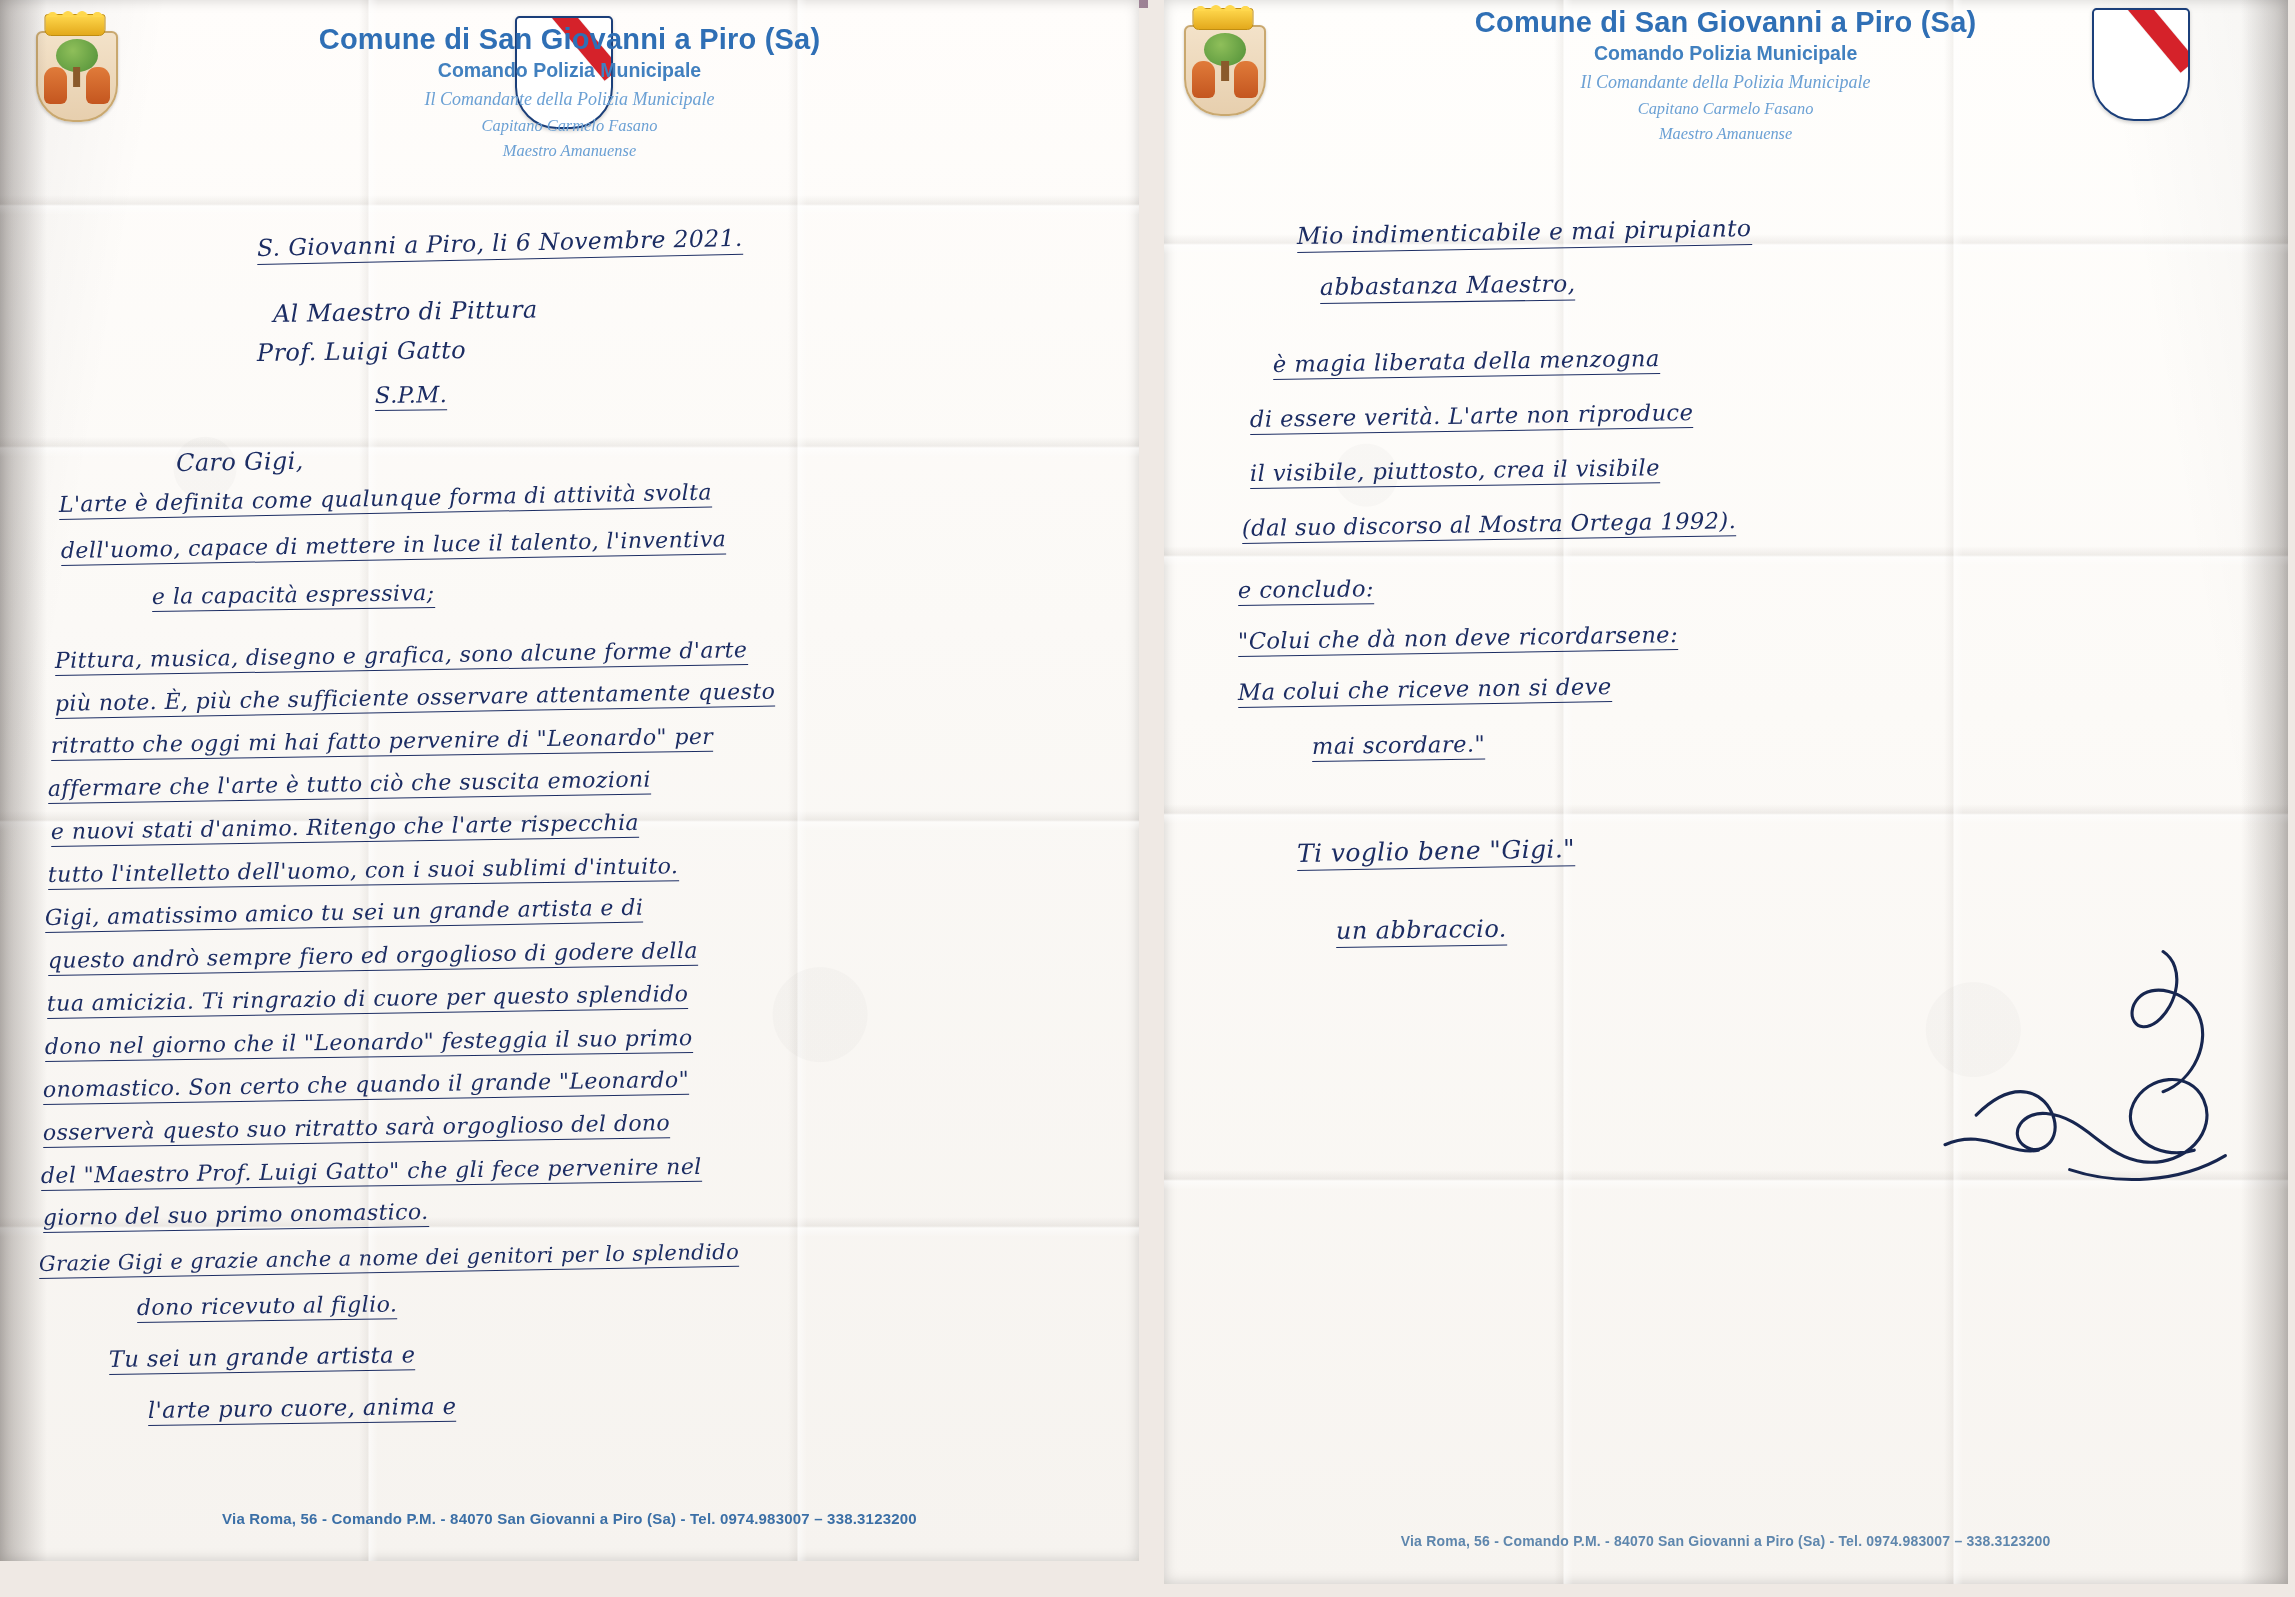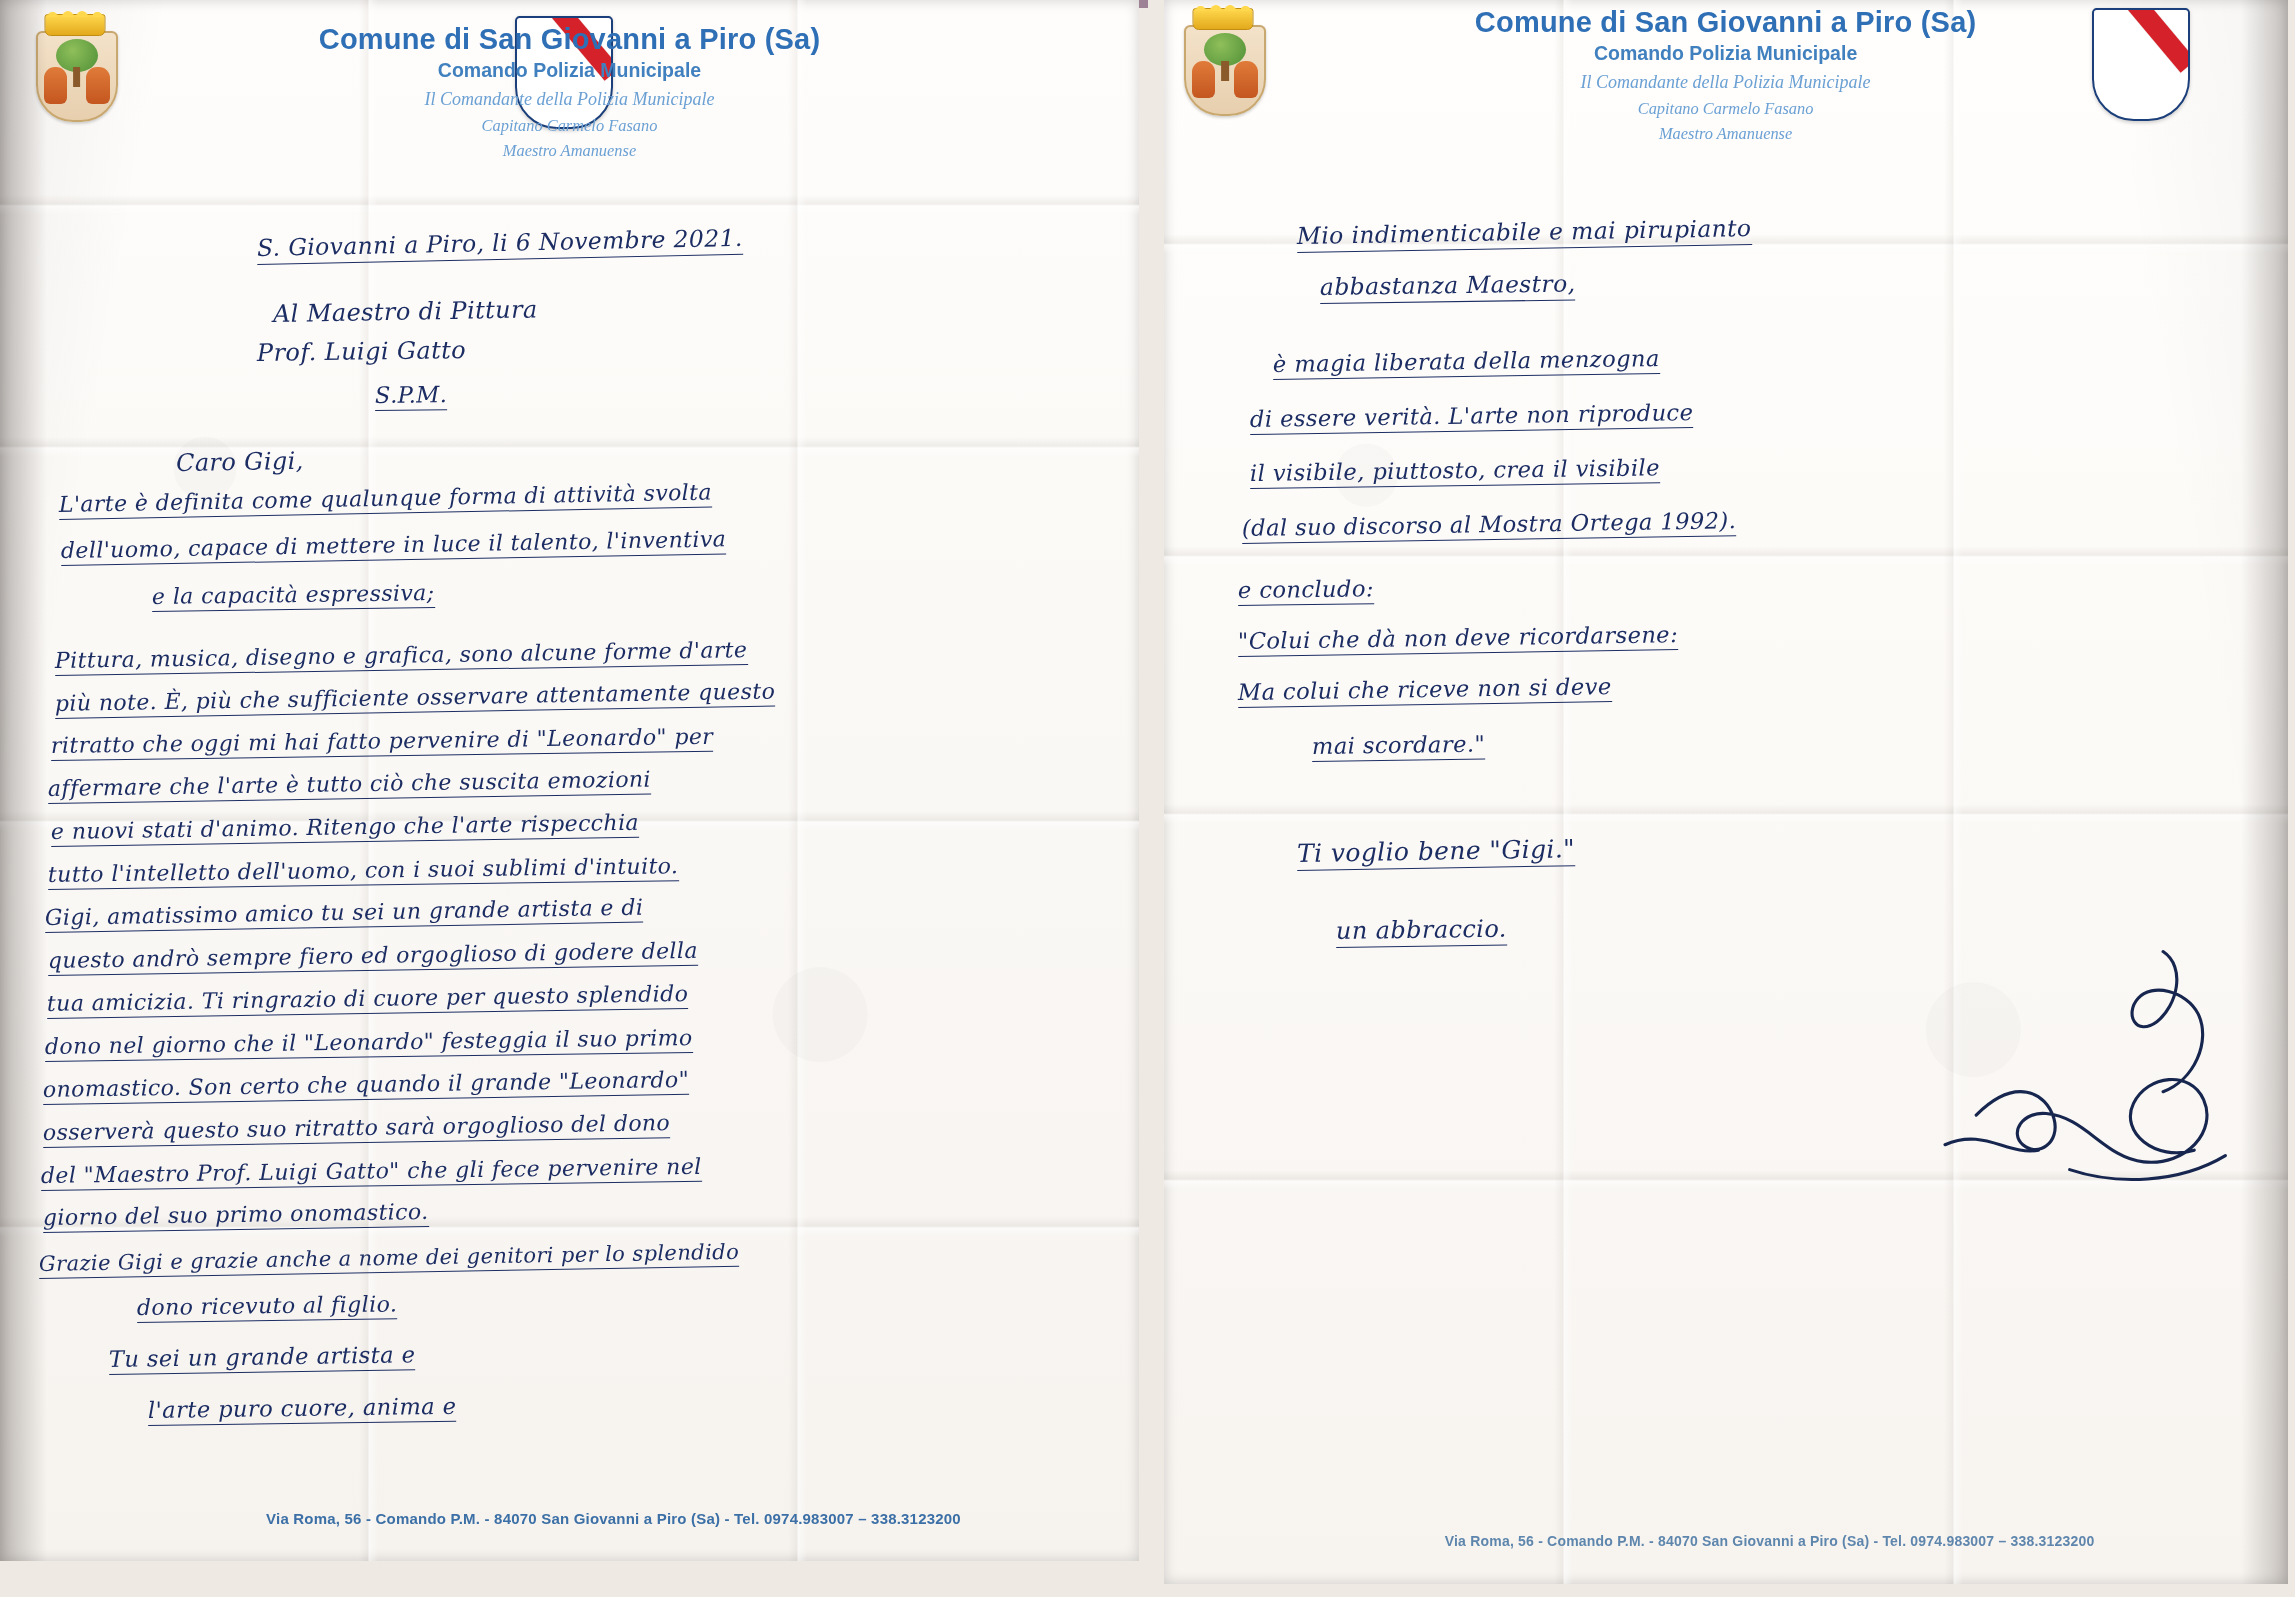--- a/index.html
+++ b/index.html
@@ -144,21 +144,21 @@
     white-space:nowrap;
     font-style:italic;
     letter-spacing:0.4px;
     transform-origin:left center;
   }
   .u{ border-bottom:1.6px solid #1c2d63; padding-bottom:1.6px; }
 
   
   .footer{
     position:absolute;left:0;width:100%;text-align:center;
-    font-size:15px;color:#3b6fa6;font-weight:bold;letter-spacing:0.2px;margin-left:44px;
+    font-size:15px;color:#3b6fa6;font-weight:bold;letter-spacing:0.2px;
   }
   .footer.right{color:#5e86ad;}
 
   .noise{
     position:absolute;inset:0;pointer-events:none;
     background-image:
       radial-gradient(circle at 18% 30%, rgba(0,0,0,.02) 0 31px, transparent 32px),
       radial-gradient(circle at 72% 65%, rgba(0,0,0,.02) 0 47px, transparent 48px);
   }
   

